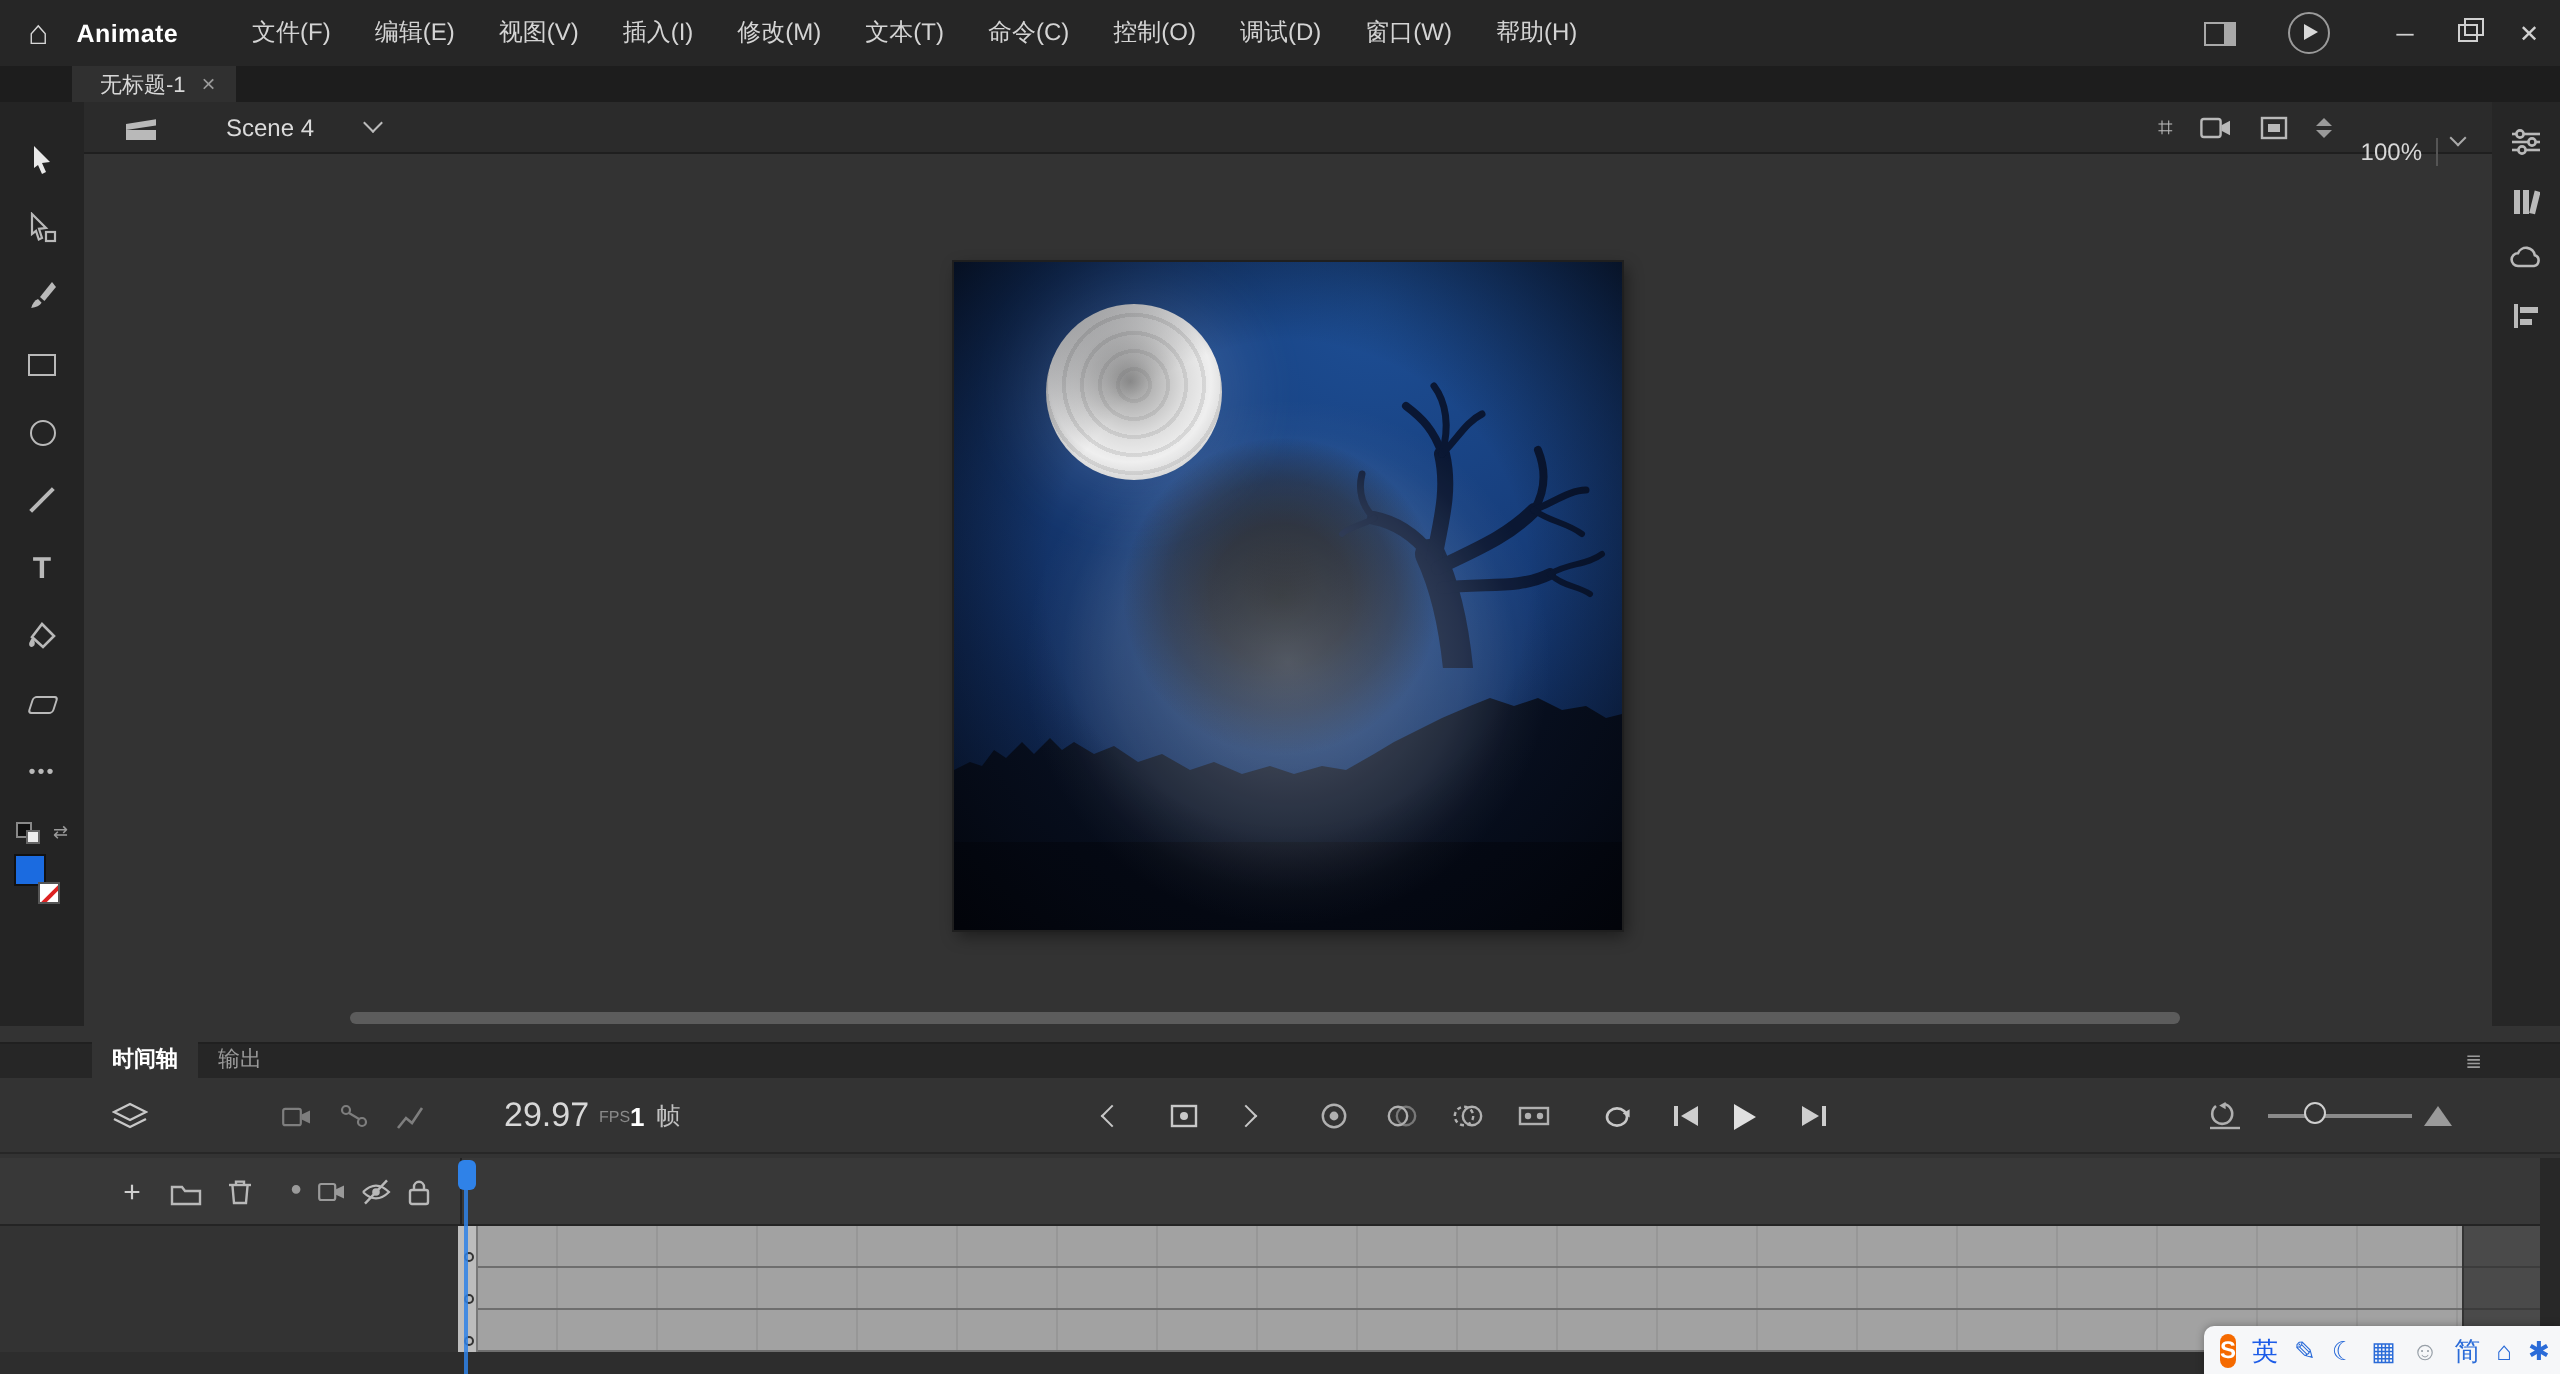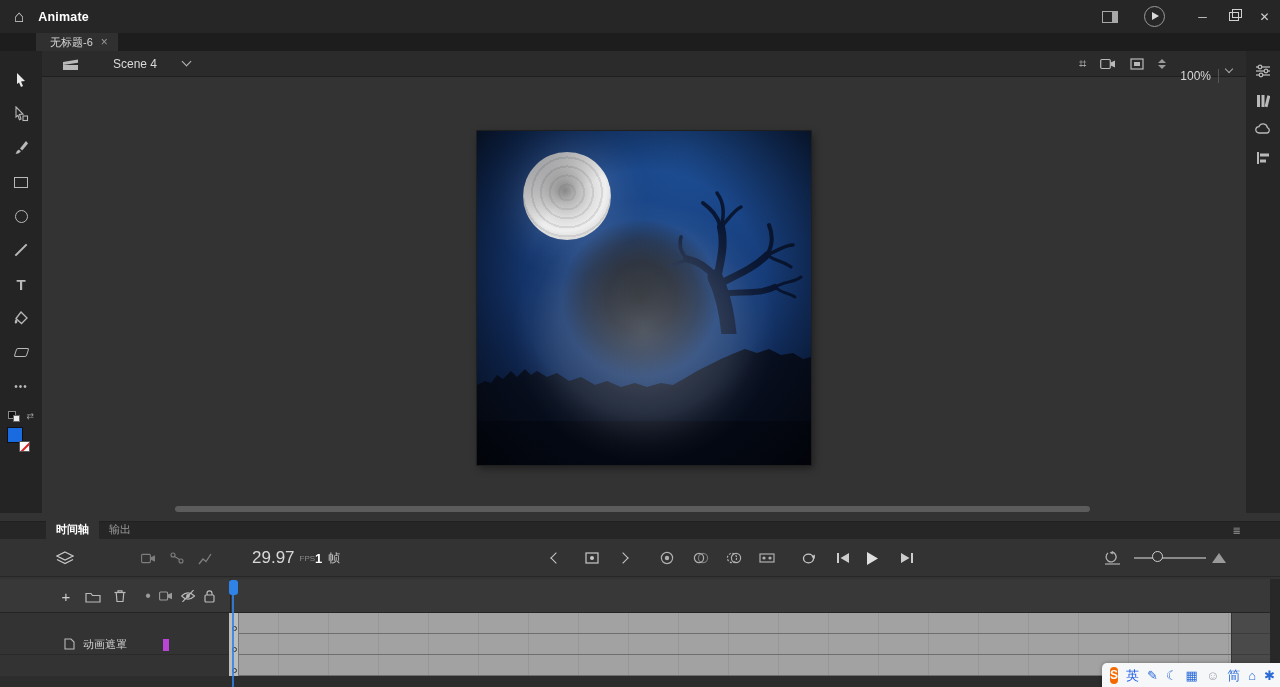--- a/index.html
+++ b/index.html
@@ -144,40 +144,53 @@
   .ime-ic { font-size:13px; line-height:1; }
 
   svg { display:block; }
 </style>
 </head>
 <body>
 
 <header class="menubar">
   <span class="home-glyph">⌂</span>
   <span class="appname">Animate</span>
+  <nav class="menus">
+    <span class="mi">文件(F)</span>
+    <span class="mi">编辑(E)</span>
+    <span class="mi">视图(V)</span>
+    <span class="mi">插入(I)</span>
+    <span class="mi">修改(M)</span>
+    <span class="mi">文本(T)</span>
+    <span class="mi">命令(C)</span>
+    <span class="mi">控制(O)</span>
+    <span class="mi">调试(D)</span>
+    <span class="mi">窗口(W)</span>
+    <span class="mi">帮助(H)</span>
+  </nav>
   <div class="win-cluster">
     <span class="ws-icon">
         <i></i>
       </span>
     <span class="runbtn">
         <i></i>
       </span>
     <span class="winbtn">─</span>
     <span class="winbtn">
         <span class="restore-glyph">
           <i></i>
         </span>
       </span>
     <span class="winbtn">✕</span>
   </div>
 </header>
 
 <div class="tabbar">
   <div class="doc-tab">
-    <span>无标题-6</span>
+    <span>无标题-1</span>
     <span class="tclose">×</span>
   </div>
 </div>
 
 <div class="left-toolbar">
   <div class="tool sel">
     <svg width="14" height="16" viewBox="0 0 14 16">
         <path d="M3 1 L11 9 L7 9.5 L9 14 L7 15 L5 10.5 L3 12 Z" fill="#e9e9e9"></path>
       </svg>
   </div>
@@ -507,29 +520,20 @@
       <span class="rn" style="left:790px;">80</span>
       <span class="rn" style="left:840px;">85</span>
       <span class="rn" style="left:890px;">90</span>
       <span class="rn" style="left:940px;">95</span>
       <span class="rn" style="left:990px;">100</span>
       <span class="ruler-ticks"></span>
     </div>
     <div class="ruler-ext"></div>
   </div>
 
-  <div class="layer-row" style="top:112px;">
-    <span class="layer-page">
-      <svg width="11" height="12" viewBox="0 0 11 12">
-          <path d="M1 1 h6 l3 3 v7 H1 Z" fill="none" stroke="#b9b9b9" stroke-width="1.1"></path>
-        </svg>
-    </span>
-    <span>动画遮罩</span>
-    <span class="chip" style="background: rgb(185, 68, 214);"></span>
-  </div>
   <div class="name-col-sep"></div>
 
   <div class="track-row" style="top:91px;">
     <span class="frame1-cell">
         <span class="kf-dot"></span>
       </span>
     <span class="track-end"></span>
   </div>
   <div class="track-after" style="top:91px;"></div>
   <div class="track-row" style="top:112px;">

